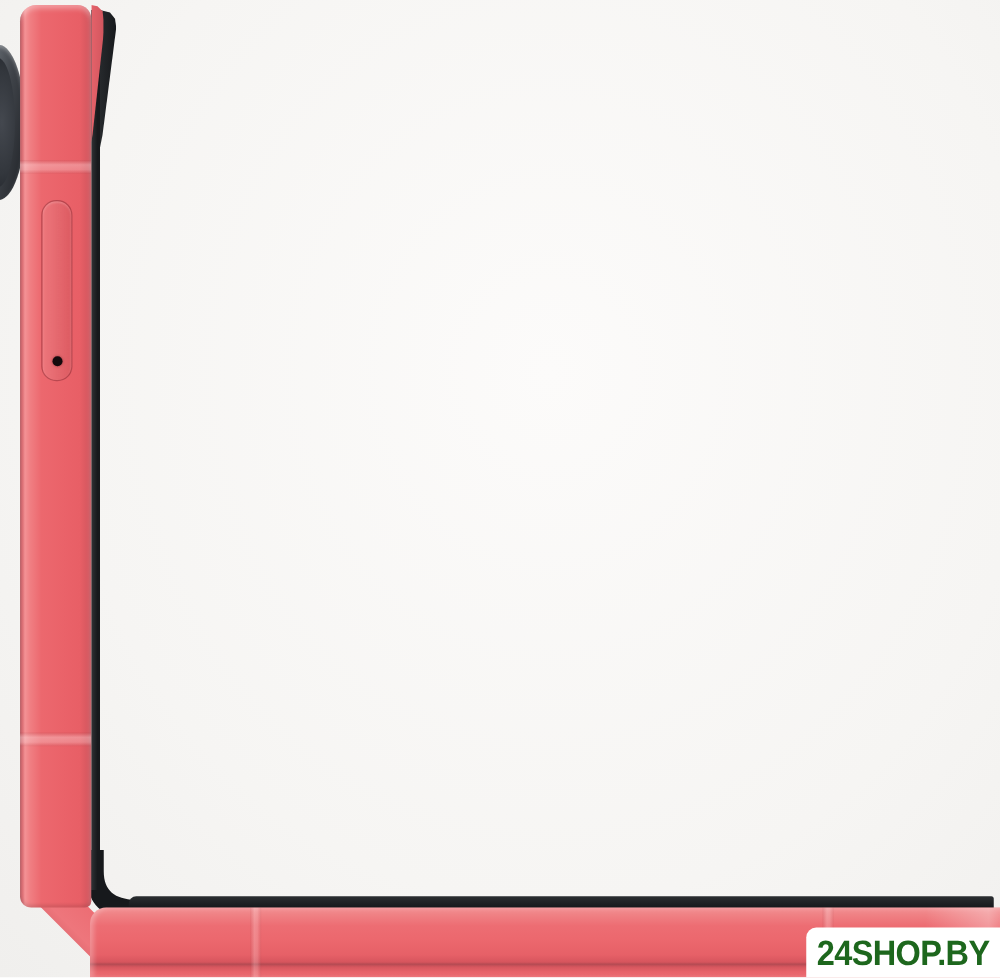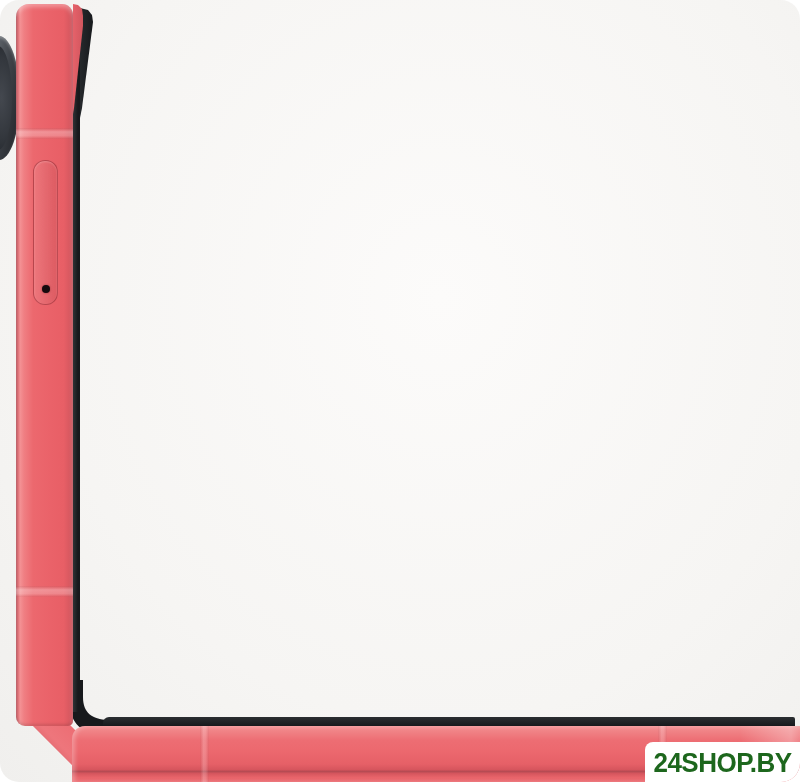--- a/index.html
+++ b/index.html
@@ -1,20 +1,19 @@
 <!DOCTYPE html>
 <html style="--background: #f6f5f3; --frame-coral: #ec686e; --frame-coral-light: #f49295; --frame-coral-dark: #d5575f; --frame-coral-deep: #b44a52; --screen-edge-black: #17191c; --camera-ring-gray: #8b9198; --camera-lens-dark: #33373d; --watermark-bg: #ffffff; --watermark-green: #1d671d;"><head>
 <meta charset="utf-8">
 <style>
   html,body{margin:0;padding:0;}
   body{font-family:"Liberation Sans",sans-serif;}
   .stage{
     position:relative;width:800px;height:782px;overflow:hidden;
     background:radial-gradient(ellipse at 55% 38%, #fcfbfa 0%, var(--background,#f6f5f3) 62%, #f0efed 100%);
-    border-radius:19px;
   }
   .abs{position:absolute;}
 
   
   .screen-edge-v{
     left:73px;top:8px;width:7px;height:704px;
     background:linear-gradient(90deg,#303336 0%, var(--screen-edge-black,#17191c) 70%);
   }
   .screen-edge-v-flare{
     left:80px;top:8px;width:13px;height:110px;

